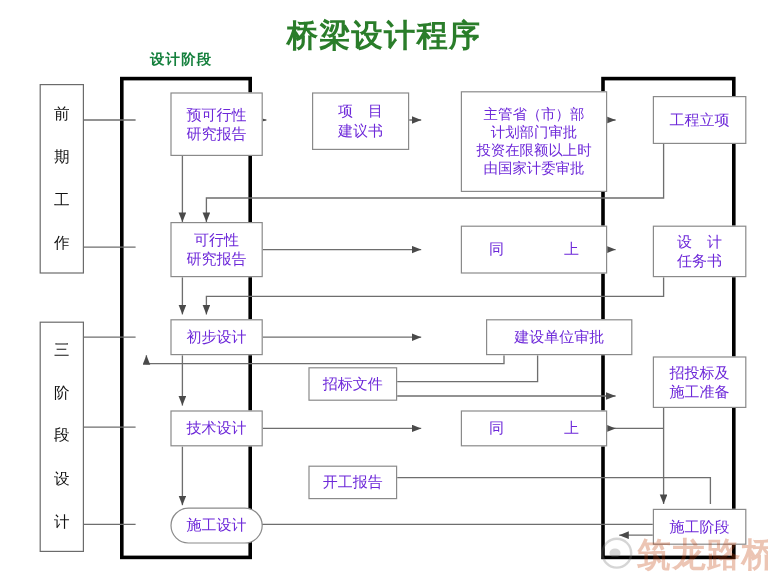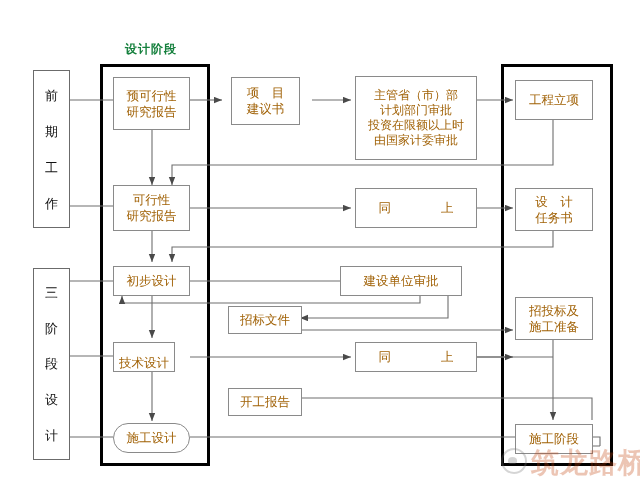--- a/index.html
+++ b/index.html
@@ -33,22 +33,22 @@
     display:flex;flex-direction:column;align-items:center;justify-content:space-around;
     font-size:13px;color:#111;line-height:1;padding:6px 0;box-sizing:border-box;
     font-family:"DejaVu Sans","Liberation Sans",sans-serif;
   }
   .vlabel span{display:block;}
 
   
   .box{
     position:absolute;border:1px solid #8a8a8a;background:#fff;
     display:flex;flex-direction:column;align-items:center;justify-content:center;
-    font-size:12.5px;color:#a16207;line-height:1.25;text-align:center;
-    box-sizing:border-box;font-family:"DejaVu Sans","Liberation Sans",sans-serif;
+    font-size:12.5px;color:#6d28d9;line-height:1.25;text-align:center;
+    box-sizing:border-box;font-family:"DejaVu Sans","Liberation Sans",sans-serif;margin-left:29px;
   }
   .box .ln{display:block;white-space:pre;}
   .box.small{font-size:12px;}
 
   
   .watermark{
     position:absolute;left:497px;top:438px;width:143px;height:40px;
     opacity:.30;pointer-events:none;
   }
   .wm-text{
@@ -63,20 +63,21 @@
   .wm-logo:after{
     content:"";position:absolute;left:5px;top:7px;width:9px;height:7px;
     background:#777;border-radius:50% 50% 40% 40%;
   }
 </style>
 </head>
 <body>
 
 <div id="stage">
 
+  <div class="title">桥梁设计程序</div>
 
   <div class="col-head" style="left:110px;top:41px;width:82px;">设计阶段</div>
 
   <div class="lane" style="left:100px;top:64px;width:104px;height:396px;"></div>
   <div class="lane" style="left:501px;top:64px;width:106px;height:396px;"></div>
 
   <svg id="wires" viewBox="0 0 640 480">
     <defs>
       <marker id="ah" markerWidth="9" markerHeight="9" refX="8" refY="3.2" orient="auto" markerUnits="userSpaceOnUse">
         <path d="M0,0 L8,3.2 L0,6.4 z" fill="#4a4a4a"></path>
@@ -158,45 +159,45 @@
 
   <div class="box" style="left:113px;top:185px;width:77px;height:46px;">
     <span class="ln">可行性</span>
     <span class="ln">研究报告</span>
   </div>
 
   <div class="box" style="left:113px;top:266px;width:77px;height:30px;">
     <span class="ln">初步设计</span>
   </div>
 
-  <div class="box" style="left:113px;top:342px;width:62px;height:30px;justify-content:flex-end;">
+  <div class="box" style="left:113px;top:342px;width:77px;height:30px;">
     <span class="ln">技术设计</span>
   </div>
 
   <div class="box" style="left:113px;top:423px;width:77px;height:30px;border-radius:15px;">
     <span class="ln">施工设计</span>
   </div>
 
-  <div class="box" style="left:231px;top:77px;width:69px;height:48px;">
+  <div class="box" style="left:231px;top:77px;width:81px;height:48px;">
     <span class="ln">项　目</span>
     <span class="ln">建议书</span>
   </div>
 
   <div class="box small" style="left:355px;top:76px;width:122px;height:84px;">
     <span class="ln">主管省（市）部</span>
     <span class="ln">计划部门审批</span>
     <span class="ln">投资在限额以上时</span>
     <span class="ln">由国家计委审批</span>
   </div>
 
   <div class="box" style="left:355px;top:188px;width:122px;height:40px;">
     <span class="ln">同　　　　上</span>
   </div>
 
-  <div class="box" style="left:340px;top:266px;width:122px;height:30px;">
+  <div class="box" style="left:376px;top:266px;width:122px;height:30px;">
     <span class="ln">建设单位审批</span>
   </div>
 
   <div class="box" style="left:228px;top:306px;width:74px;height:28px;">
     <span class="ln">招标文件</span>
   </div>
 
   <div class="box" style="left:355px;top:342px;width:122px;height:30px;">
     <span class="ln">同　　　　上</span>
   </div>

